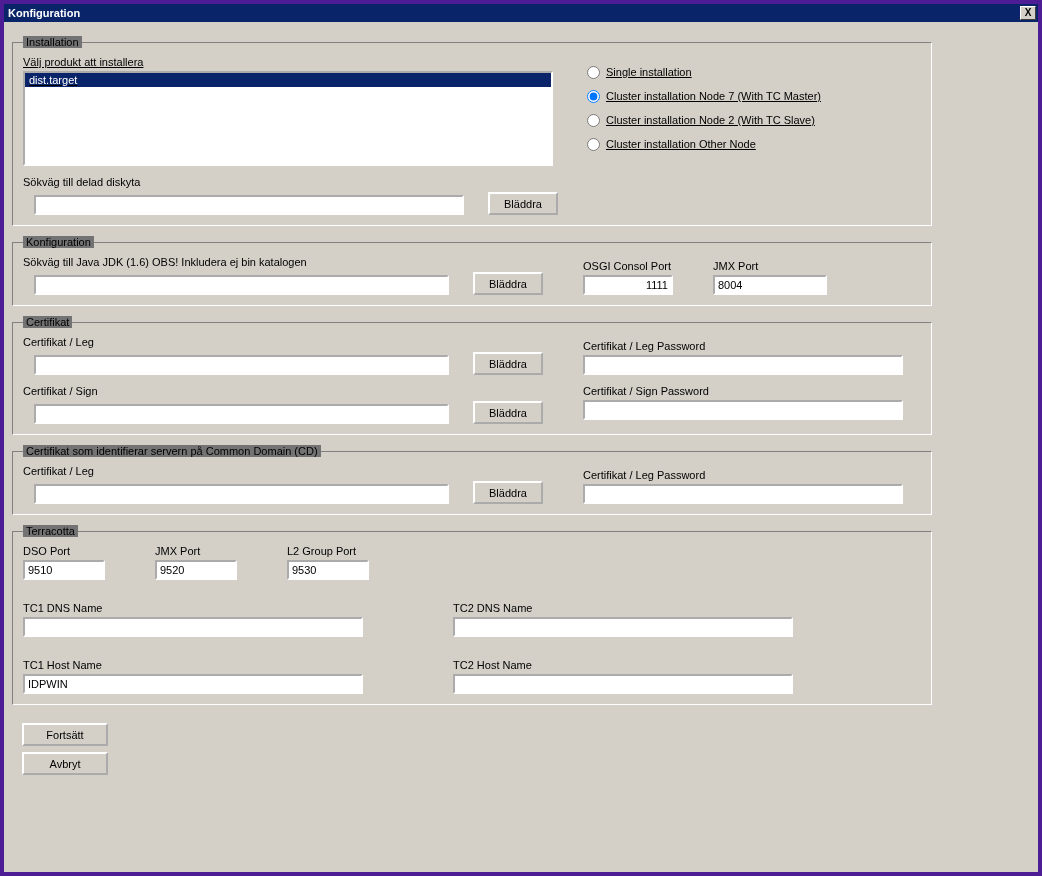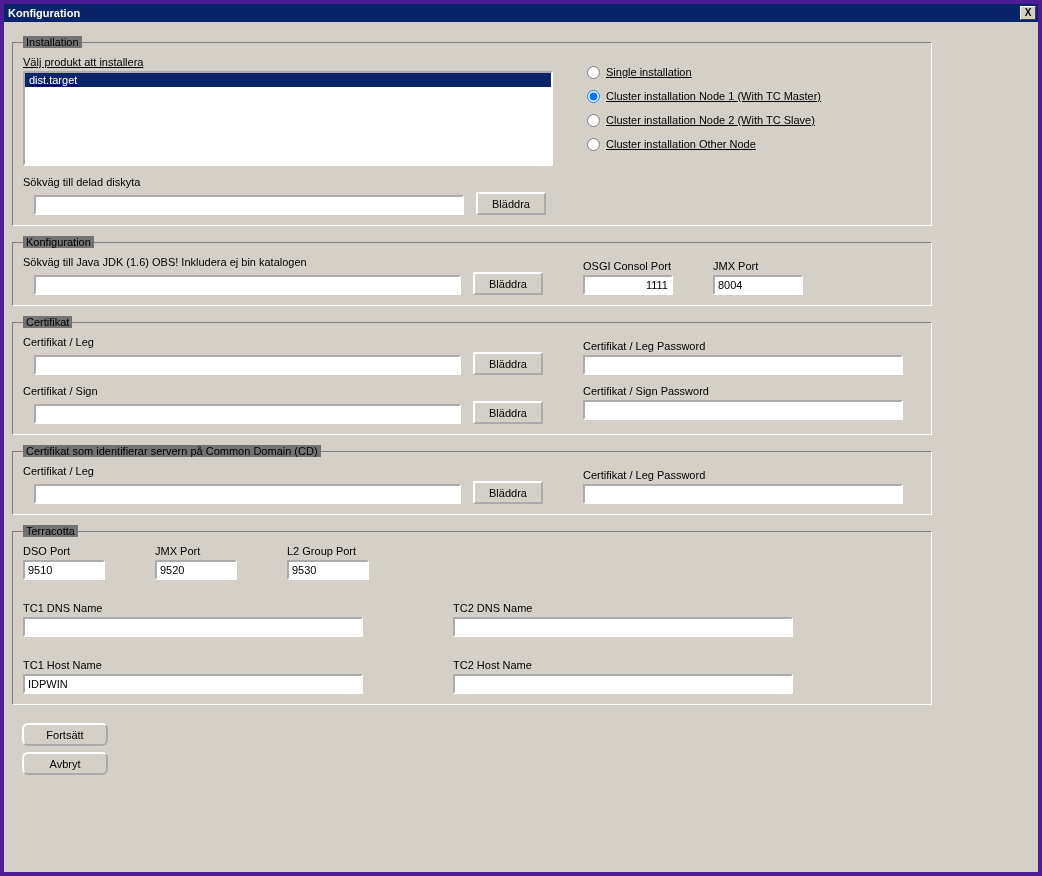--- a/index.html
+++ b/index.html
@@ -91,35 +91,35 @@
   .btn {
     height: 23px;
     min-width: 70px;
     background: #d4d0c8;
     border: 2px outset #fff;
     font-family: Tahoma, Arial, sans-serif;
     font-size: 11px;
     cursor: pointer;
     padding: 0 6px;
   }
-  .btn.wide { width: 86px; border-radius: 6px; }
+  .btn.wide { width: 86px; }
   .listbox {
     width: 530px;
     height: 95px;
     background: #fff;
     border: 2px inset #fff;
     overflow: hidden;
   }
   .list-item {
     background: #0a246a;
     color: #fff;
     padding: 1px 4px;
     font-size: 11px;
   }
-  .row { display: flex; align-items: flex-end; gap: 12px; margin-top: 4px; padding-left: 11px;}
+  .row { display: flex; align-items: flex-end; gap: 24px; margin-top: 4px; padding-left: 11px;}
   .col { display: inline-block; vertical-align: top; }
   .radio-group {
     display: inline-block;
     vertical-align: top;
     margin-left: 24px;
     margin-top: 4px;
   }
   .radio-item {
     display: flex;
     align-items: center;
@@ -150,21 +150,21 @@
               <div class="list-item">dist.target</div>
             </div>
           </div>
           <div class="radio-group">
             <label class="radio-item">
               <input type="radio" name="inst" style="">
               <span>Single installation</span>
             </label>
             <label class="radio-item">
               <input type="radio" name="inst" checked="" style="">
-              <span>Cluster installation Node 1 (With TC Master)</span>
+              <span>Cluster installation Node 7 (With TC Master)</span>
             </label>
             <label class="radio-item">
               <input type="radio" name="inst" style="">
               <span>Cluster installation Node 2 (With TC Slave)</span>
             </label>
             <label class="radio-item">
               <input type="radio" name="inst" style="">
               <span>Cluster installation Other Node</span>
             </label>
           </div>
@@ -187,21 +187,21 @@
               <input class="text" style="width: 430px;" value="">
               <button class="btn">Bläddra</button>
             </div>
           </div>
           <div class="col">
             <span class="label">OSGI Consol Port</span>
             <input class="text" style="width: 90px; text-align: right;" value="1111">
           </div>
           <div class="col">
             <span class="label">JMX Port</span>
-            <input class="text" style="width: 90px;" value="8004">
+            <input class="text" style="width: 114px;" value="8004">
           </div>
         </div>
       </fieldset>
 
       
       <fieldset>
         <legend>Certifikat</legend>
         <div style="display:flex;gap:40px;align-items:flex-end;">
           <div class="col" style="width:520px;">
             <span class="label">Certifikat / Leg</span>

